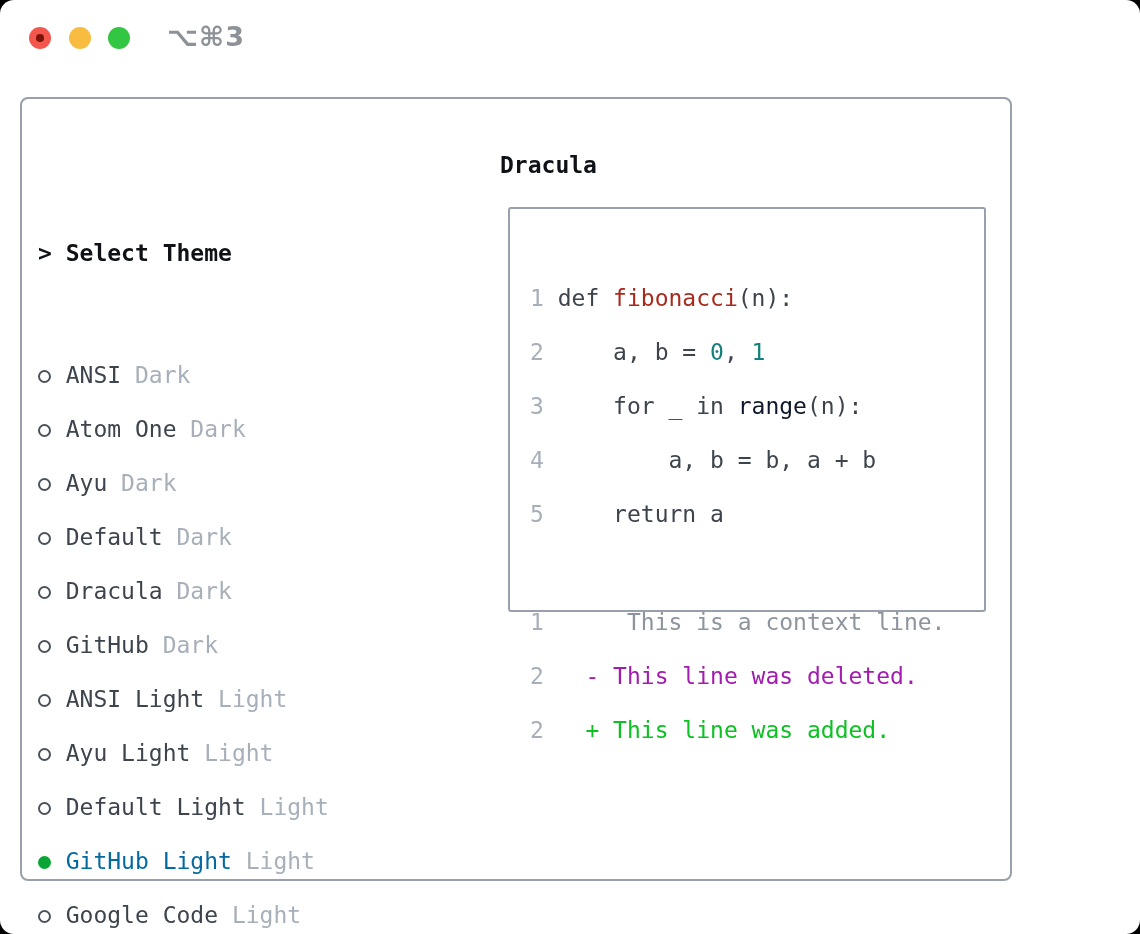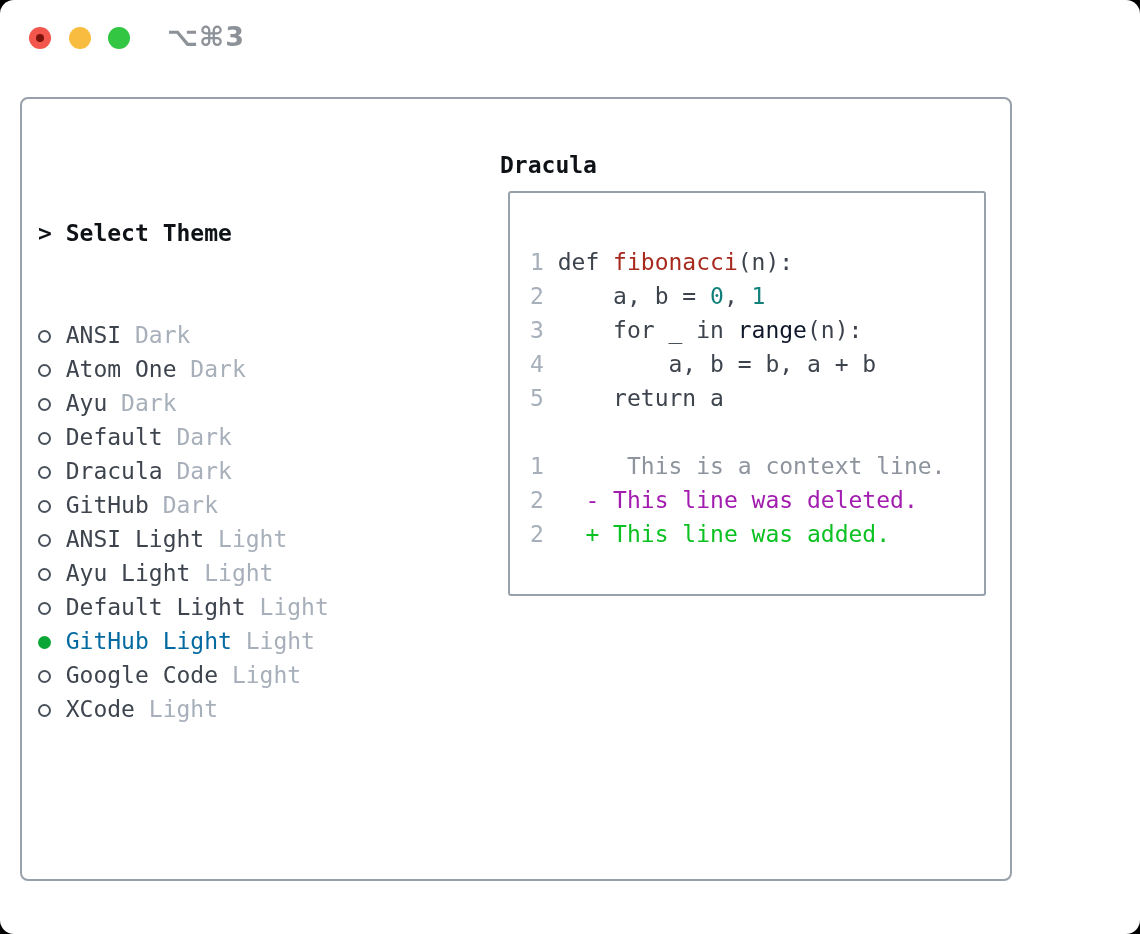--- a/index.html
+++ b/index.html
@@ -11,35 +11,35 @@
   .light.close{left:29px;background:#f2564c;}
   .light.close .dot{position:absolute;left:7px;top:7px;width:8px;height:8px;border-radius:50%;background:#7c130b;}
   .light.min{left:69px;background:#f8bd40;}
   .light.max{left:108px;background:#32c643;}
   .win-title{position:absolute;left:167px;top:21px;font-family:"DejaVu Sans","Liberation Sans",sans-serif;
              font-size:27px;font-weight:bold;color:#8d9298;letter-spacing:1px;}
   
   .panel{position:absolute;left:20px;top:97px;width:992px;height:784px;border:2px solid #98a1ab;
          border-radius:8px;box-sizing:border-box;background:#fff;}
   .mono{font-size:23px;line-height:34px;white-space:pre;color:#3d444d;}
-  .row{height:34px;}
+  .row{height:34px;margin-top:20px;}
   .hdr{font-weight:bold;color:#0e1216;}
   .muted{color:#a7afba;text-align:center;}
   .black{color:#0e1216;}
   .green{color:#0369a1;text-align:center;}
   .left-col{position:absolute;left:16px;top:49px;}
   .indent2{padding-left:2ch;}
   
   .radio{display:inline-block;width:1ch;height:14px;position:relative;vertical-align:-1px;}
   .radio::before{content:"";position:absolute;left:0;top:0;width:13px;height:13px;border-radius:50%;box-sizing:border-box;}
   .radio.off::before{border:2px solid #4a525b;}
   .radio.on::before{background:#0aa635;}
   
   .preview-title{position:absolute;left:478px;top:49px;}
-  .preview-box{position:absolute;left:486px;top:92px;width:478px;height:405px;border:2px solid #98a1ab;
+  .preview-box{position:absolute;left:486px;top:108px;width:478px;height:405px;border:2px solid #98a1ab;
                border-radius:3px;box-sizing:border-box;background:#fff;}
   .code{position:absolute;left:20px;top:52px;}
   .c-gutter{color:#a7afba;}
   .c-plain{color:#3d444d;}
   .c-func{color:#a8291d;}
   .c-builtin{color:#0f172a;}
   .c-num{color:#12807b;}
   .c-context{color:#8d949d;}
   .c-del{color:#a21caf;}
   .c-add{color:#0cc122;}

